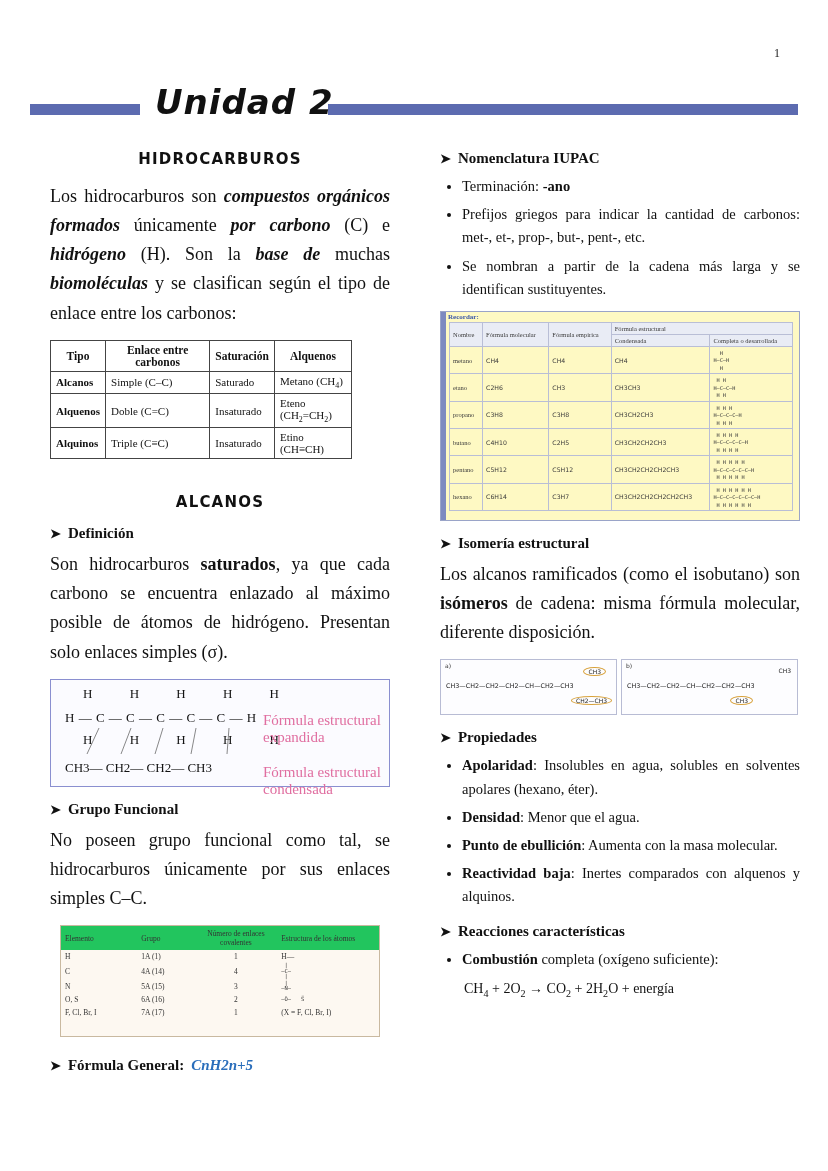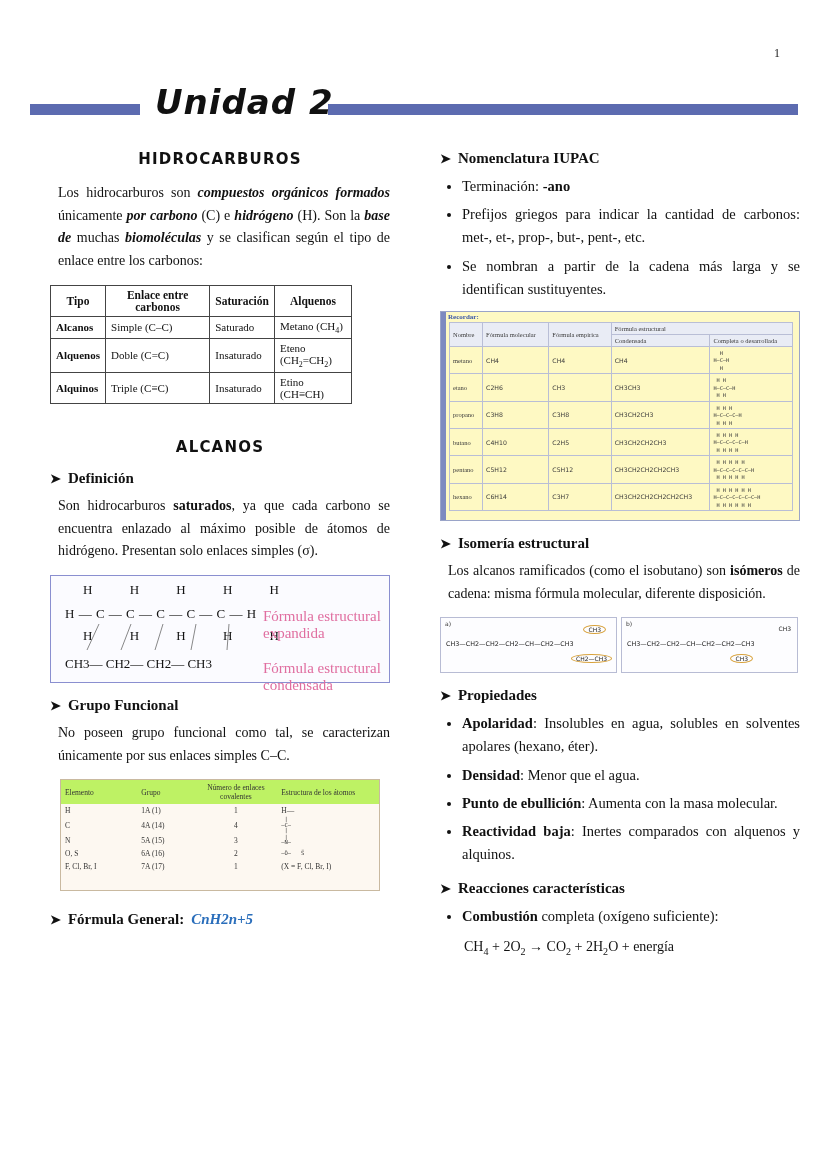--- a/index.html
+++ b/index.html
@@ -44,23 +44,23 @@
     text-align:center;
     font-family:"DejaVu Sans", sans-serif;
     font-size:15px; font-weight:bold;
     letter-spacing:1.2px;
     margin:0 0 14px 0;
     color:#111;
   }
   h2.section.alcanos { margin-top:34px; }
 
   p.body {
-    font-size:14px; line-height:1.62;
+    font-size:18px; line-height:1.62;
     text-align:justify;
-    margin:0 0 12px 8px;
+    margin:0 0 12px 0;
   }
   p.body b, p.body .bi { font-weight:bold; }
   .bi { font-weight:bold; font-style:italic; }
 
   .sub {
     font-family:"Liberation Serif", serif;
     font-size:15px; font-weight:bold;
     margin:14px 0 8px 0;
     display:flex; align-items:baseline; gap:7px;
   }
@@ -104,21 +104,21 @@
 
   .fig-elementos {
     width:318px; height:110px;
     border:1px solid #c9b9a0;
     background:#fdf8f1;
     margin-left:10px;
     position:relative;
     font-size:7.5px;
     color:#333;
   }
-  .fig-elementos .hdr { background:#bef264;padding-left:35px; }
+  .fig-elementos .hdr { background:#22c55e;padding-left:35px; }
 
   .fig-recordar {
     width:358px; height:208px;
     border:1px solid #9aa4c8;
     background:#fef9c3;
     position:relative;
     font-size:7px; color:#333;
   }
   .fig-recordar .rl {
     position:absolute; left:0; top:0; width:5px; height:100%;
@@ -238,21 +238,21 @@
           <line x1="145" y1="48" x2="140" y2="74" stroke="#555" stroke-width="0.7"></line>
           <line x1="178" y1="48" x2="176" y2="74" stroke="#555" stroke-width="0.7"></line>
         </svg>
       </div>
     </div>
 
     <div class="sub">
       <span class="arrow">➤</span>
       <span>Grupo Funcional</span>
     </div>
-    <p class="body">No poseen grupo funcional como tal, se caracterizan únicamente por sus enlaces simples C–C.</p>
+    <p class="body">No poseen grupo funcional como tal, se hidrocarburos únicamente por sus enlaces simples C–C.</p>
 
     <div class="fig">
       <div class="fig-elementos">
         <table style="border-collapse:collapse; width:100%;">
           <tbody>
               <tr class="hdr">
             <td style="padding:3px 4px; width:24%;">Elemento</td>
             <td style="padding:3px 4px; width:18%;">Grupo</td>
             <td style="padding:3px 4px; width:26%; text-align:center;">Número de enlaces covalentes</td>
             <td style="padding:3px 4px; width:32%;">Estructura de los átomos</td>

